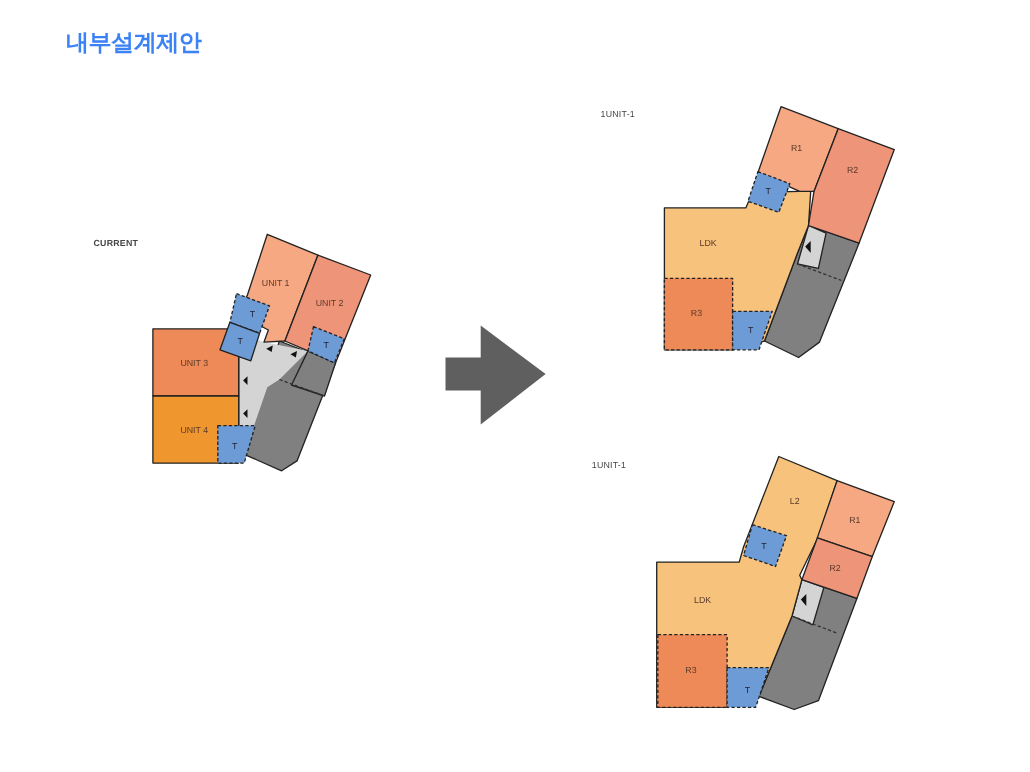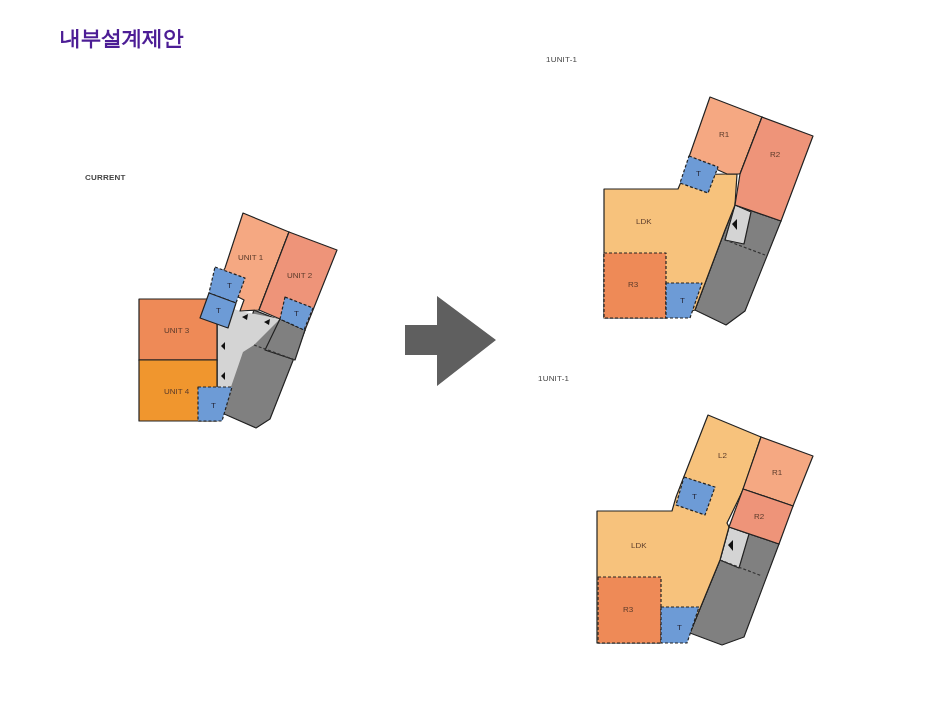--- a/index.html
+++ b/index.html
@@ -1,18 +1,18 @@
 <!DOCTYPE html>
 <html><head>
 <meta charset="utf-8">
 <style>
   html, body { margin: 0; padding: 0; background: #ffffff; }
   body { width: 936px; height: 702px; position: relative; overflow: hidden; font-family: "Liberation Sans", sans-serif; }
-  .title { position: absolute; left: 60px; top: 24px; font-size: 21px; font-weight: bold; color: #4c1d95; font-family: "DejaVu Sans", sans-serif; letter-spacing: -0.5px; }
-  .label { position: absolute; font-size: 8px; color: #444; letter-spacing: 0.2px; }
+  .title { position: absolute; left: 60px; top: 24px; font-size: 21px; font-weight: bold; color: #3b82f6; font-family: "DejaVu Sans", sans-serif; letter-spacing: -0.5px; }
+  .label { position: absolute; font-size: 8px; color: #444; letter-spacing: 0.2px; margin-top: 44px; }
   svg.canvas { position: absolute; left: 0; top: 0; }
   .room-label { font-family: "Liberation Sans", sans-serif; font-size: 8px; fill: #5a3a2a; }
   .t-label { font-family: "Liberation Sans", sans-serif; font-size: 8px; fill: #223; }
 </style>
 </head>
 <body>
 
 <div class="title">내부설계제안</div>
 <div class="label" style="left:85px; top:173px;font-weight:bold;">CURRENT</div>
 <div class="label" style="left:546px; top:55px;">1UNIT-1</div>

